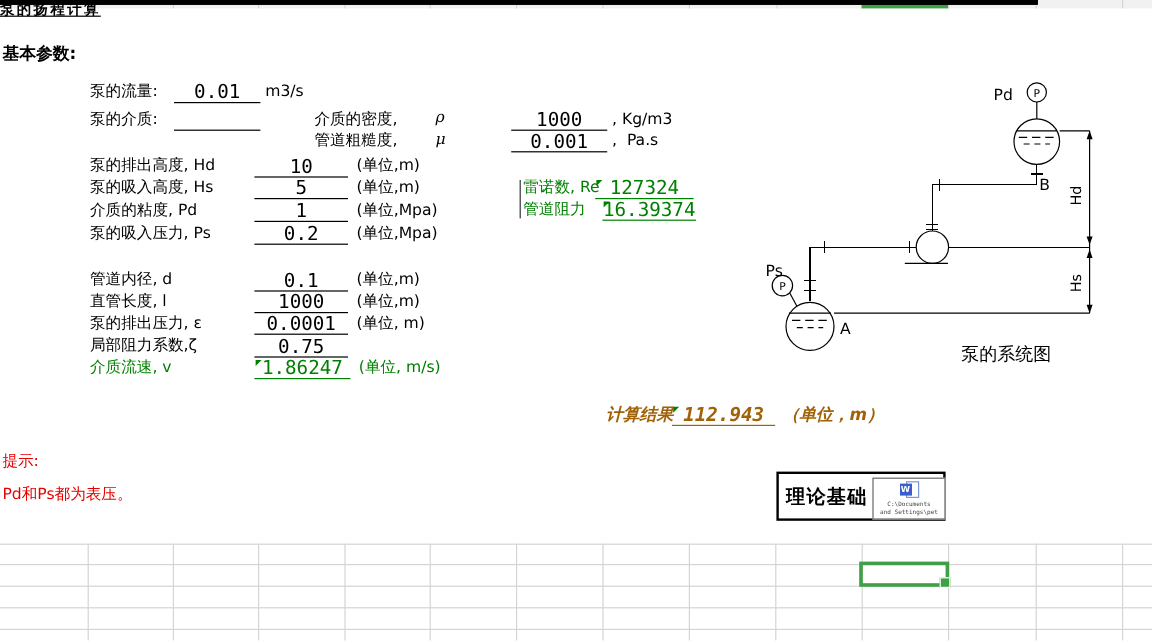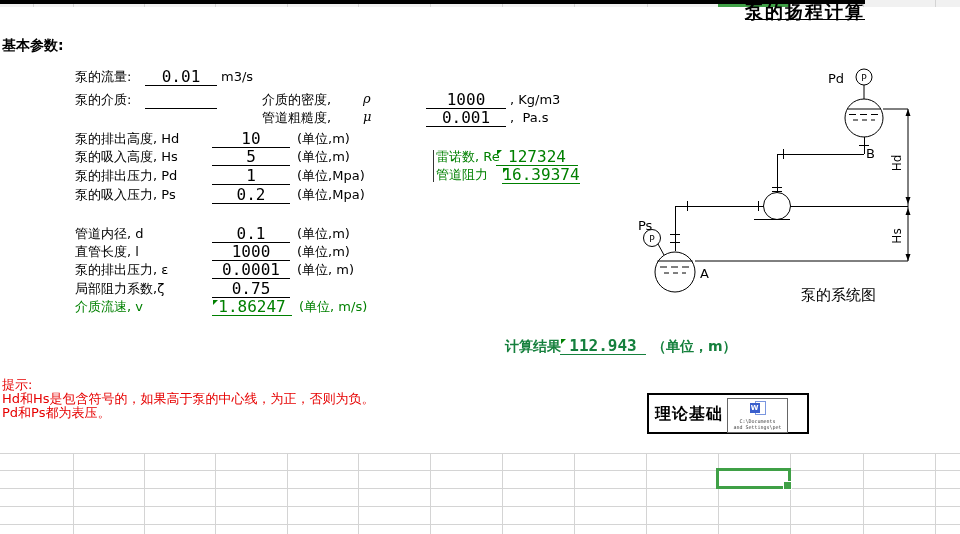--- a/index.html
+++ b/index.html
@@ -4,34 +4,34 @@
 <style>
   html,body{margin:0;padding:0;background:#fff;}
   #canvas{position:relative;width:960px;height:534px;background:#fff;overflow:hidden;
           font-family:"DejaVu Sans",sans-serif;color:#000;}
   .abs{position:absolute;}
   .lbl{font-size:13px;line-height:16px;white-space:pre;}
   .val{font-family:"DejaVu Sans Mono","DejaVu Sans",monospace;font-size:16px;line-height:15px;}
   .uv{position:absolute;text-align:center;border-bottom:1px solid currentColor;height:16px;}
   .unit{font-size:13px;line-height:16px;white-space:pre;}
   .green{color:#008000;}
-  .navy{color:#15803d;}
+  .navy{color:#a16207;font-style:italic;}
   .red{color:#e60000;}
   .bold{font-weight:bold;}
   .gridv{position:absolute;width:1px;background:#d4d4d4;}
   .gridh{position:absolute;height:1px;background:#d4d4d4;}
   .tri{position:absolute;width:0;height:0;border-top:5px solid #008000;border-right:5px solid transparent;}
-  #title{left:0;top:7;width:865px;text-align:right;font-size:18px;font-weight:bold;text-decoration:underline;letter-spacing:2px;}
+  #title{left:0;top:7;width:865px;text-align:left;font-size:12px;font-weight:bold;text-decoration:underline;letter-spacing:2px;}
   #rule-top{left:0;top:30;width:865px;height:4px;background:#000;}
   #rule-bottom{left:0;top:450;width:864px;height:4px;background:#000;}
   #topstrip{left:0;top:0;width:960px;height:7px;background:#f1f1f1;}
   #sel-top-bar{left:718px;top:2px;width:72px;height:5px;background:#3fa046;}
   #selection{left:716px;top:468px;width:75px;height:21px;border:3px solid #3fa046;box-sizing:border-box;}
   #sel-handle{position:absolute;right:-4px;bottom:-4px;width:7px;height:7px;background:#3fa046;border:1px solid #fff;}
-  #theory-box{left:647px;top:393px;width:162px;height:41px;border:2px solid #000;background:#fff;box-sizing:border-box;}
+  #theory-box{left:647px;top:393px;width:141px;height:41px;border:2px solid #000;background:#fff;box-sizing:border-box;}
   #theory-label{position:absolute;left:6px;top:9px;font-size:16px;font-weight:bold;letter-spacing:1px;}
   #ole-panel{position:absolute;left:78px;top:3px;width:59px;height:33px;border:1px solid #666;background:#fff;text-align:center;}
   #ole-doc{position:relative;display:inline-block;width:16px;height:13px;margin-top:1px;}
   #ole-page{position:absolute;right:0;top:0;width:9px;height:12px;background:#fff;border:1px solid #7a96df;}
   #ole-w{position:absolute;left:0;top:2px;width:10px;height:10px;background:#3a5fcd;color:#fff;font-size:7px;line-height:10px;text-align:center;font-weight:bold;}
   .ole-cap{font-size:5px;line-height:6px;color:#444;white-space:pre;font-family:"DejaVu Sans Mono",monospace;}
   svg text{font-family:"DejaVu Sans",sans-serif;}
 </style>
 </head>
 <body>
@@ -77,21 +77,21 @@
   <div class="abs unit" style="left:510px;top:110px">,  Pa.s</div>
 
   <div class="abs lbl" style="left:75px;top:131px">泵的排出高度, Hd</div>
   <div class="uv val" style="left:212px;top:131px;width:78px">10</div>
   <div class="abs unit" style="left:297px;top:131px">(单位,m)</div>
 
   <div class="abs lbl" style="left:75px;top:149px">泵的吸入高度, Hs</div>
   <div class="uv val" style="left:212px;top:149px;width:78px">5</div>
   <div class="abs unit" style="left:297px;top:149px">(单位,m)</div>
 
-  <div class="abs lbl" style="left:75px;top:168px">泵的排出压力, Pd</div>
+  <div class="abs lbl" style="left:75px;top:168px">介质的粘度, Pd</div>
   <div class="uv val" style="left:212px;top:168px;width:78px">1</div>
   <div class="abs unit" style="left:297px;top:168px">(单位,Mpa)</div>
 
   <div class="abs lbl" style="left:75px;top:187px">泵的吸入压力, Ps</div>
   <div class="uv val" style="left:212px;top:187px;width:78px">0.2</div>
   <div class="abs unit" style="left:297px;top:187px">(单位,Mpa)</div>
 
   <div class="abs" style="left:433px;top:150px;width:1px;height:32px;background:#333"></div>
   <div class="abs lbl green" style="left:436px;top:149px">雷诺数, Re</div>
   <div class="uv val green" style="left:496px;top:149px;width:82px">127324</div>
@@ -120,21 +120,20 @@
   <div class="uv val green" style="left:212px;top:299px;width:80px">1.86247</div>
   <div class="tri" style="left:213px;top:300px"></div>
   <div class="abs unit green" style="left:299px;top:299px">(单位, m/s)</div>
 
   <div class="abs lbl bold navy" style="left:505px;top:338px;font-size:14px">计算结果</div>
   <div class="uv val navy" style="left:560px;top:338px;width:86px;font-weight:bold">112.943</div>
   <div class="tri" style="left:561px;top:339px"></div>
   <div class="abs unit bold navy" style="left:652px;top:338px;font-size:14px">（单位，m）</div>
 
   <div class="abs lbl red" style="left:2px;top:377px">提示:</div>
-  <div class="abs lbl red" style="left:2px;top:391px">Hd和Hs是包含符号的，如果高于泵的中心线，为正，否则为负。</div>
   <div class="abs lbl red" style="left:2px;top:405px">Pd和Ps都为表压。</div>
 
   <div id="theory-box" class="abs">
     <div id="theory-label">理论基础</div>
     <div id="ole-panel">
       <span id="ole-doc">
         <span id="ole-page"></span><span id="ole-w">W</span>
       </span>
       <div class="ole-cap">C:\Documents</div>
       <div class="ole-cap">and Settings\pet</div>

